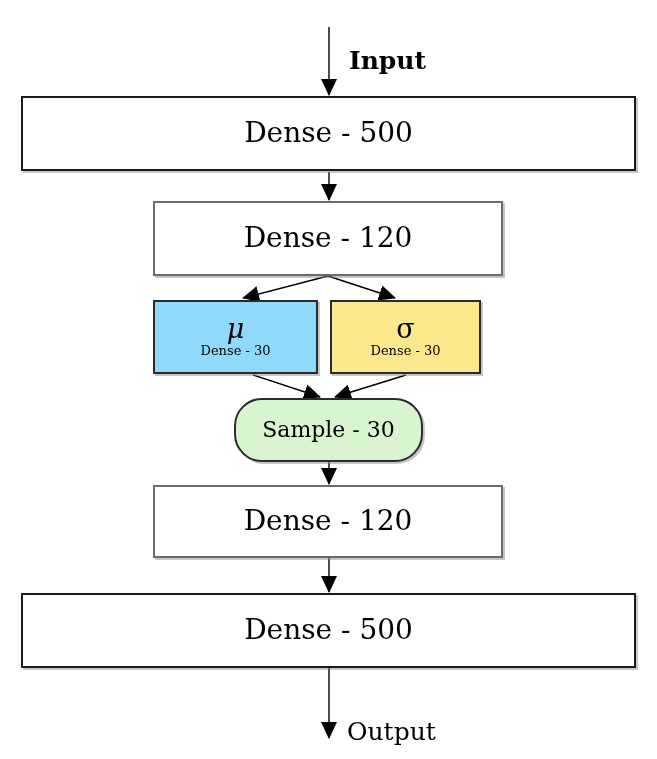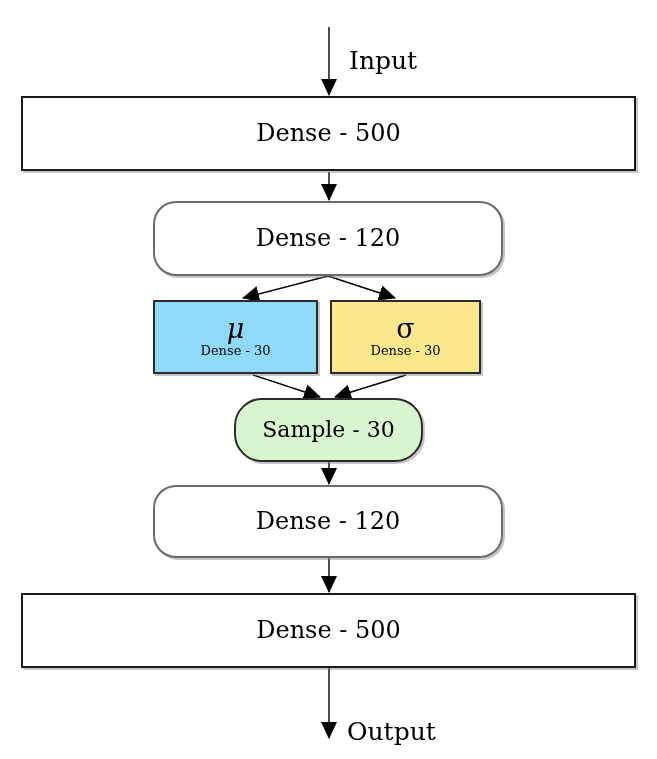--- a/index.html
+++ b/index.html
@@ -14,40 +14,40 @@
   #arrow-layer{position:absolute;left:0;top:0;width:657px;height:759px;}
   .node{
     position:absolute;
     display:flex;flex-direction:column;align-items:center;justify-content:center;
     box-sizing:border-box;
     background:#ffffff;
     border:2px solid #1a1a1a;
     box-shadow:2px 2px 0 rgba(128,128,128,0.45);
     text-align:center;
   }
-  .node .big-label{font-size:24px;line-height:1.1;}
+  .node .big-label{font-size:28px;line-height:1.1;}
   .node-dense500{left:21px;width:615px;height:75px;}
   #dense500-enc{top:96px;}
   #dense500-dec{top:593px;}
-  .node-dense120{left:153px;width:350px;height:75px;border-color:#6b6b6b;border-radius:23px;}
+  .node-dense120{left:153px;width:350px;height:75px;border-color:#6b6b6b;}
   #dense120-enc{top:201px;}
   #dense120-dec{top:485px;height:73px;}
   #mu-box{left:153px;top:300px;width:165px;height:74px;background:#8fd9fa;border-color:#2b2b2b;}
   #sigma-box{left:330px;top:300px;width:151px;height:74px;background:#fbe78c;border-color:#2b2b2b;}
   #sample-box{left:234px;top:398px;width:189px;height:64px;background:#d8f5d0;border-color:#2b2b2b;border-radius:28px;}
   #sample-box .big-label{font-size:22px;}
   .greek{font-size:27px;line-height:1.05;}
   .greek.italic{font-style:italic;}
   .sub-label{font-size:13px;line-height:1.2;}
   .flow-label{
     position:absolute;
     font-size:25px;line-height:1.1;
     white-space:nowrap;
   }
-  #input-label{left:349px;top:47px;}
+  #input-label{left:349px;top:47px;font-weight:bold;}
   #output-label{left:347px;top:718px;}
 </style>
 </head>
 <body>
 
 <div id="canvas">
 
   <svg id="arrow-layer" viewBox="0 0 657 759" xmlns="http://www.w3.org/2000/svg">
     <defs>
       <marker id="ah" markerUnits="userSpaceOnUse" markerWidth="20" markerHeight="16" refX="16" refY="8" orient="auto">

